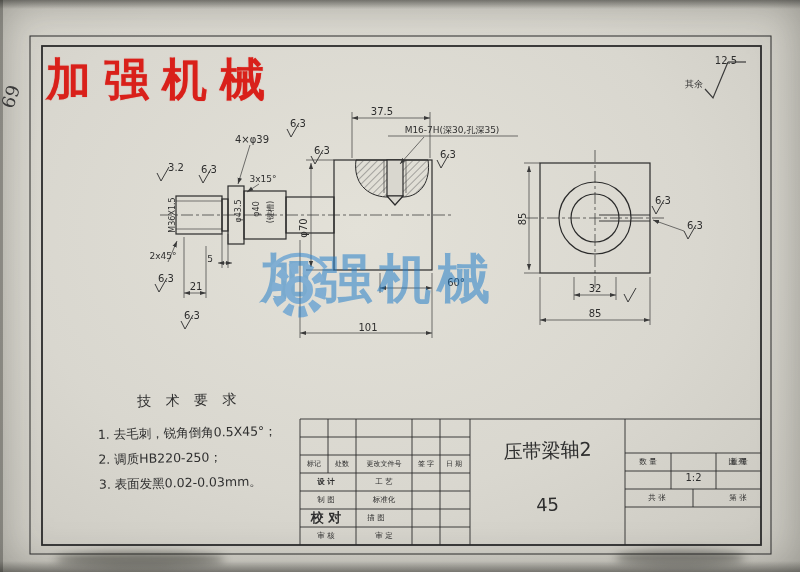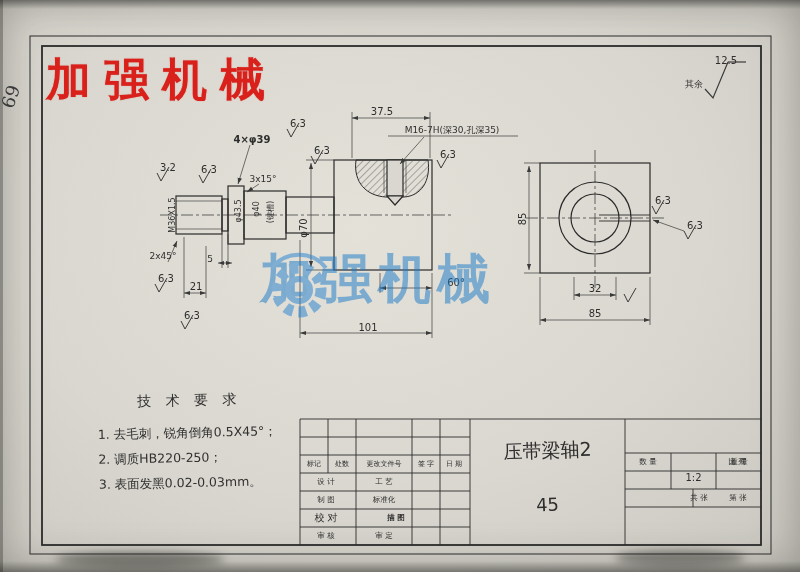--- a/index.html
+++ b/index.html
@@ -159,23 +159,23 @@
       <line x1="625" y1="507" x2="761" y2="507"></line>
       <line x1="671" y1="453" x2="671" y2="489"></line>
       <line x1="716" y1="453" x2="716" y2="489"></line>
       <line x1="693" y1="489" x2="693" y2="507"></line>
     </g>
   </svg>
 
   <div id="label-layer">
       <div class="ann" style="left: 694px; top: 84px; font-size: 9px; transform: translate(-50%, -50%);">其余</div>
       <div class="ann" style="left: 726px; top: 60px; font-size: 10px; transform: translate(-50%, -50%);">12.5</div>
-      <div class="ann" style="left: 168px; top: 167px; font-size: 10px; transform: translate(-50%, -50%);">3.2</div>
+      <div class="ann" style="left: 176px; top: 167px; font-size: 10px; transform: translate(-50%, -50%);">3.2</div>
       <div class="ann" style="left: 209px; top: 169px; font-size: 10px; transform: translate(-50%, -50%);">6.3</div>
-      <div class="ann" style="left: 252px; top: 139px; font-size: 10px; transform: translate(-50%, -50%); font-weight: bold;">4×φ39</div>
+      <div class="ann" style="left: 252px; top: 139px; font-size: 10px; transform: translate(-50%, -50%);">4×φ39</div>
       <div class="ann" style="left: 298px; top: 123px; font-size: 10px; transform: translate(-50%, -50%);">6.3</div>
       <div class="ann" style="left: 263px; top: 179px; font-size: 9px; transform: translate(-50%, -50%);">3x15°</div>
       <div class="ann" style="left: 322px; top: 150px; font-size: 10px; transform: translate(-50%, -50%);">6.3</div>
       <div class="ann" style="left: 382px; top: 111px; font-size: 10px; transform: translate(-50%, -50%);">37.5</div>
       <div class="ann" style="left: 452px; top: 130px; font-size: 9px; transform: translate(-50%, -50%);">M16-7H(深30,孔深35)</div>
       <div class="ann" style="left: 448px; top: 154px; font-size: 10px; transform: translate(-50%, -50%);">6.3</div>
       <div class="ann" style="left: 172px; top: 215px; font-size: 8px; transform: translate(-50%, -50%) rotate(-90deg);">M36X1.5</div>
       <div class="ann" style="left: 238px; top: 211px; font-size: 8px; transform: translate(-50%, -50%) rotate(-90deg);">φ43.5</div>
       <div class="ann" style="left: 256px; top: 209px; font-size: 8px; transform: translate(-50%, -50%) rotate(-90deg);">φ40</div>
       <div class="ann" style="left: 270px; top: 212px; font-size: 8px; transform: translate(-50%, -50%) rotate(-90deg);">(键槽)</div>
@@ -190,32 +190,32 @@
       <div class="ann" style="left: 522px; top: 219px; font-size: 10px; transform: translate(-50%, -50%) rotate(-90deg);">85</div>
       <div class="ann" style="left: 595px; top: 288px; font-size: 10px; transform: translate(-50%, -50%);">32</div>
       <div class="ann" style="left: 595px; top: 313px; font-size: 10px; transform: translate(-50%, -50%);">85</div>
       <div class="ann" style="left: 663px; top: 200px; font-size: 10px; transform: translate(-50%, -50%);">6.3</div>
       <div class="ann" style="left: 695px; top: 225px; font-size: 10px; transform: translate(-50%, -50%);">6.3</div>
       <div class="ann" style="left: 314px; top: 464px; font-size: 7px; transform: translate(-50%, -50%);">标记</div>
       <div class="ann" style="left: 342px; top: 464px; font-size: 7px; transform: translate(-50%, -50%);">处数</div>
       <div class="ann" style="left: 384px; top: 464px; font-size: 7px; transform: translate(-50%, -50%); text-align: center;">更改文件号</div>
       <div class="ann" style="left: 426px; top: 464px; font-size: 7px; transform: translate(-50%, -50%);">签 字</div>
       <div class="ann" style="left: 454px; top: 464px; font-size: 7px; transform: translate(-50%, -50%);">日 期</div>
-      <div class="ann" style="left: 326px; top: 482px; font-size: 7.5px; transform: translate(-50%, -50%);">设 计</div>
+      <div class="ann" style="left: 326px; top: 482px; font-size: 7.5px; transform: translate(-50%, -50%); font-weight: bold;">设 计</div>
       <div class="ann" style="left: 384px; top: 482px; font-size: 7.5px; transform: translate(-50%, -50%);">工 艺</div>
       <div class="ann" style="left: 326px; top: 500px; font-size: 7.5px; transform: translate(-50%, -50%);">制 图</div>
       <div class="ann" style="left: 384px; top: 500px; font-size: 7.5px; transform: translate(-50%, -50%);">标准化</div>
-      <div class="ann" style="left: 326px; top: 518px; font-size: 10px; transform: translate(-50%, -50%);">校 对</div>
-      <div class="ann" style="left: 396px; top: 518px; font-size: 7.5px; transform: translate(-50%, -50%); font-weight: bold;">描 图</div>
+      <div class="ann" style="left: 326px; top: 518px; font-size: 13px; transform: translate(-50%, -50%); font-weight: bold;">校 对</div>
+      <div class="ann" style="left: 376px; top: 518px; font-size: 7.5px; transform: translate(-50%, -50%);">描 图</div>
       <div class="ann" style="left: 326px; top: 536px; font-size: 7.5px; transform: translate(-50%, -50%);">审 核</div>
       <div class="ann" style="left: 384px; top: 536px; font-size: 7.5px; transform: translate(-50%, -50%);">审 定</div>
       <div class="ann" style="left: 648px; top: 462px; font-size: 7.5px; transform: translate(-50%, -50%);">数 量</div>
       <div class="ann" style="left: 693px; top: 462px; font-size: 7.5px; transform: translate(-50%, -50%); margin-left: 44px;">比 列</div>
       <div class="ann" style="left: 739px; top: 462px; font-size: 7.5px; transform: translate(-50%, -50%);">重 量</div>
-      <div class="ann" style="left: 657px; top: 498px; font-size: 7.5px; transform: translate(-50%, -50%); margin-left: 42px;">共  张</div>
+      <div class="ann" style="left: 657px; top: 498px; font-size: 7.5px; transform: translate(-50%, -50%);">共  张</div>
       <div class="ann" style="left: 726px; top: 498px; font-size: 7.5px; transform: translate(-50%, -50%); margin-left: 12px;">第  张</div>
     </div>
 
   <div class="brand">加强机械</div>
 
   <div class="hand">69</div>
 
   <div class="wm">
     <svg width="78" height="84" viewBox="0 0 78 84">
       <circle cx="39" cy="46" r="22" fill="none" stroke="#2a84d2" stroke-width="11" stroke-dasharray="8 5.5"></circle>

